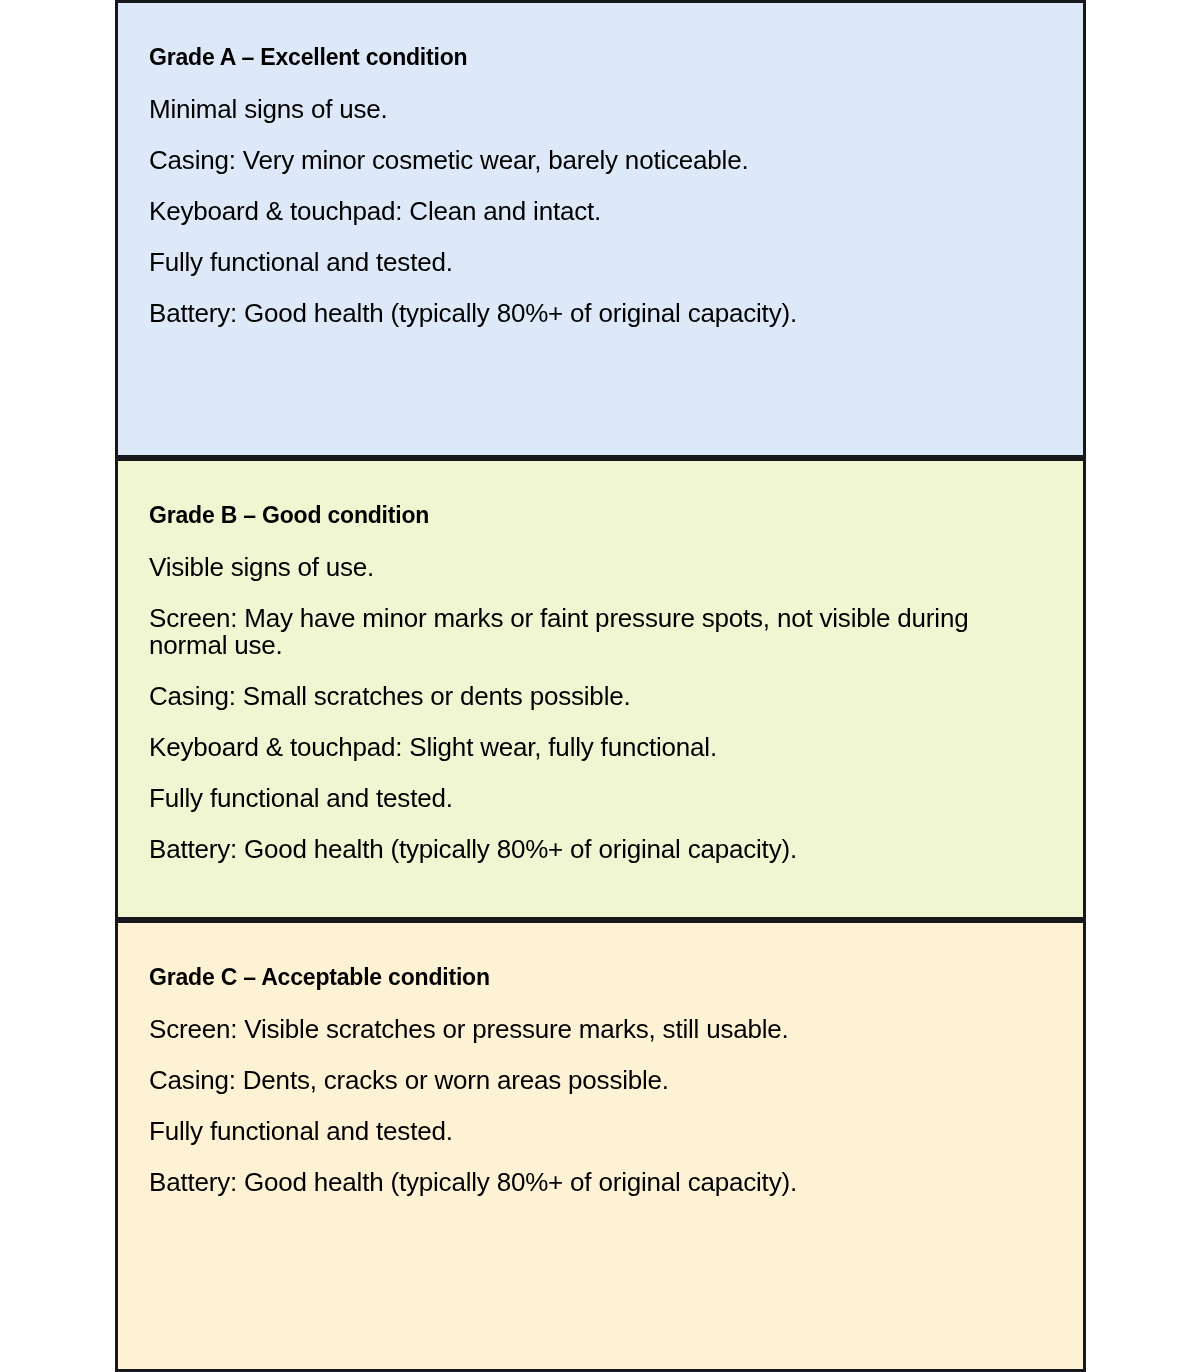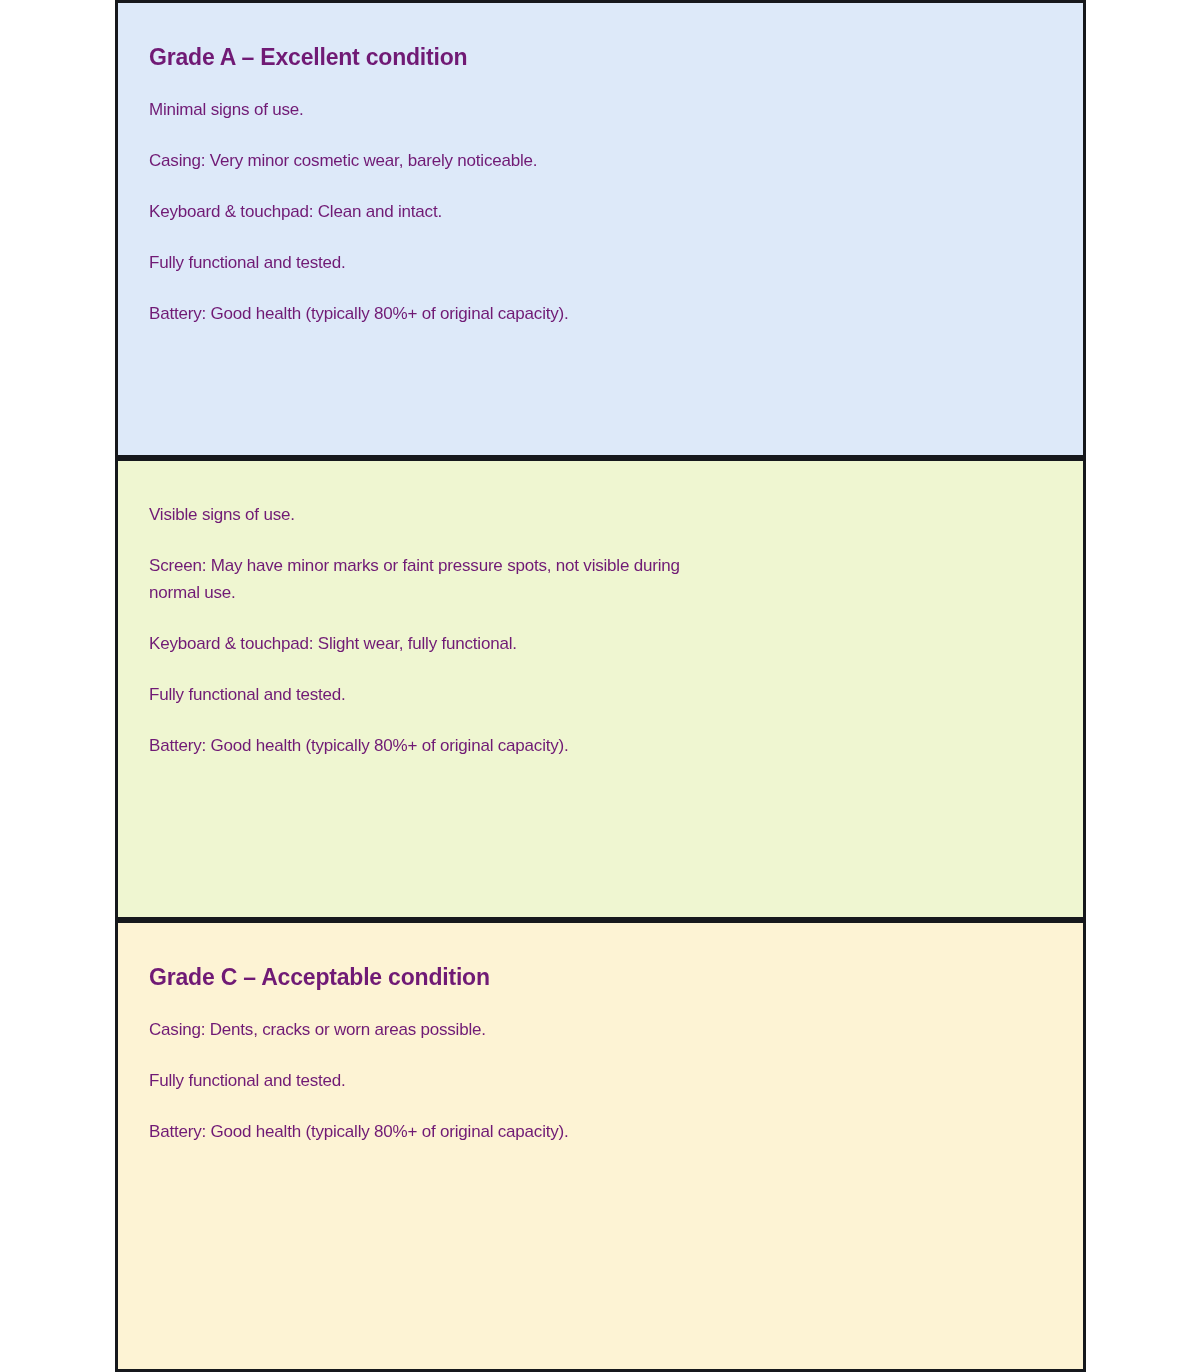--- a/index.html
+++ b/index.html
@@ -6,21 +6,21 @@
     margin: 0;
     padding: 0;
     background: #ffffff;
   }
   .page {
     position: relative;
     width: 1200px;
     height: 1372px;
     background: #ffffff;
     font-family: "Liberation Sans", sans-serif;
-    color: #701a75;
+    color: #000000;
     overflow: hidden;
   }
   .card-stack {
     position: absolute;
     left: 115px;
     top: 0;
     width: 971px;
   }
   .grade-card {
     box-sizing: border-box;
@@ -34,21 +34,21 @@
   .grade-card.card-c { height: 452px; }
   .grade-title {
     margin: 0 0 25px 0;
     font-size: 23px;
     line-height: 28px;
     font-weight: 700;
     letter-spacing: -0.2px;
   }
   .grade-line {
     margin: 0 0 24px 0;
-    font-size: 17px;
+    font-size: 26px;
     line-height: 27px;
     font-weight: 400;
     letter-spacing: -0.2px;
     white-space: pre-line;
   }
 </style>
 </head>
 <body>
 
 <div class="page">
@@ -57,29 +57,32 @@
     <section class="grade-card card-a" style="background-color: rgb(221, 233, 249);">
       <h2 class="grade-title">Grade A – Excellent condition</h2>
       <p class="grade-line">Minimal signs of use.</p>
       <p class="grade-line">Casing: Very minor cosmetic wear, barely noticeable.</p>
       <p class="grade-line">Keyboard &amp; touchpad: Clean and intact.</p>
       <p class="grade-line">Fully functional and tested.</p>
       <p class="grade-line">Battery: Good health (typically 80%+ of original capacity).</p>
     </section>
 
     <section class="grade-card card-b" style="background-color: rgb(239, 246, 209);">
+      <h2 class="grade-title">Grade B – Good condition</h2>
       <p class="grade-line">Visible signs of use.</p>
       <p class="grade-line">Screen: May have minor marks or faint pressure spots, not visible during
 normal use.</p>
+      <p class="grade-line">Casing: Small scratches or dents possible.</p>
       <p class="grade-line">Keyboard &amp; touchpad: Slight wear, fully functional.</p>
       <p class="grade-line">Fully functional and tested.</p>
       <p class="grade-line">Battery: Good health (typically 80%+ of original capacity).</p>
     </section>
 
     <section class="grade-card card-c" style="background-color: rgb(253, 243, 212);">
       <h2 class="grade-title">Grade C – Acceptable condition</h2>
+      <p class="grade-line">Screen: Visible scratches or pressure marks, still usable.</p>
       <p class="grade-line">Casing: Dents, cracks or worn areas possible.</p>
       <p class="grade-line">Fully functional and tested.</p>
       <p class="grade-line">Battery: Good health (typically 80%+ of original capacity).</p>
     </section>
 
   </div>
 </div>
 
 </body></html>

